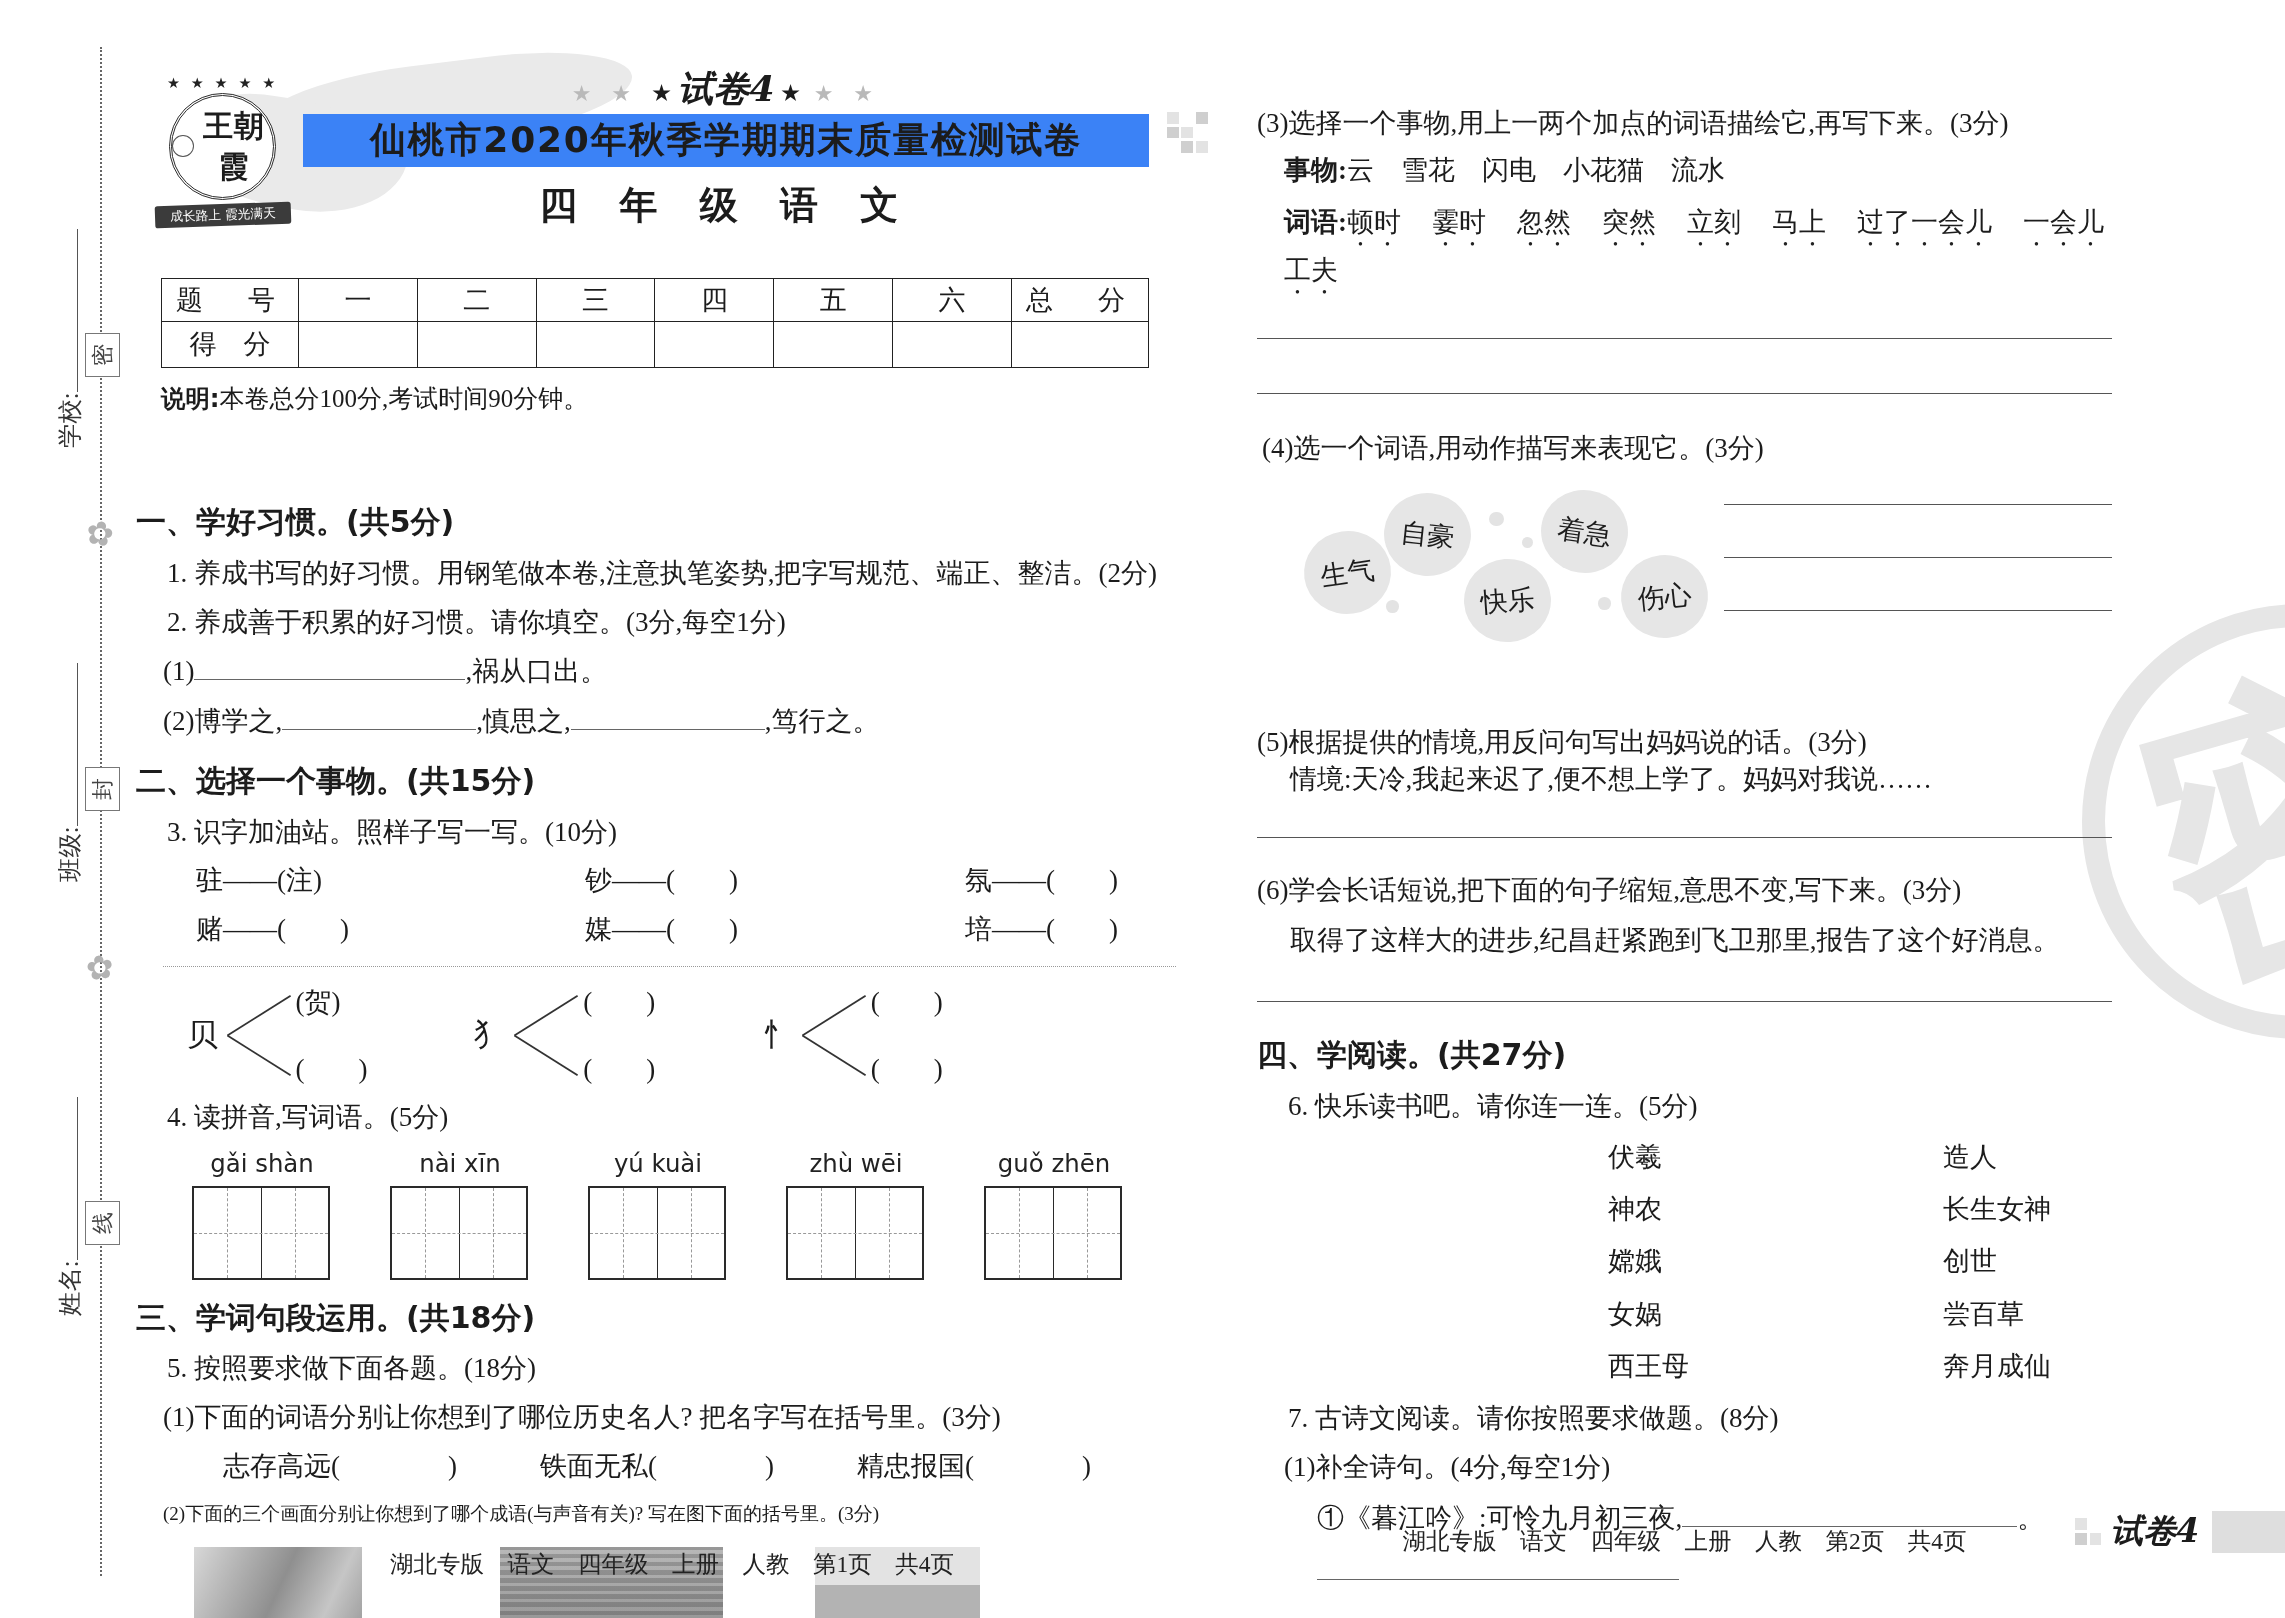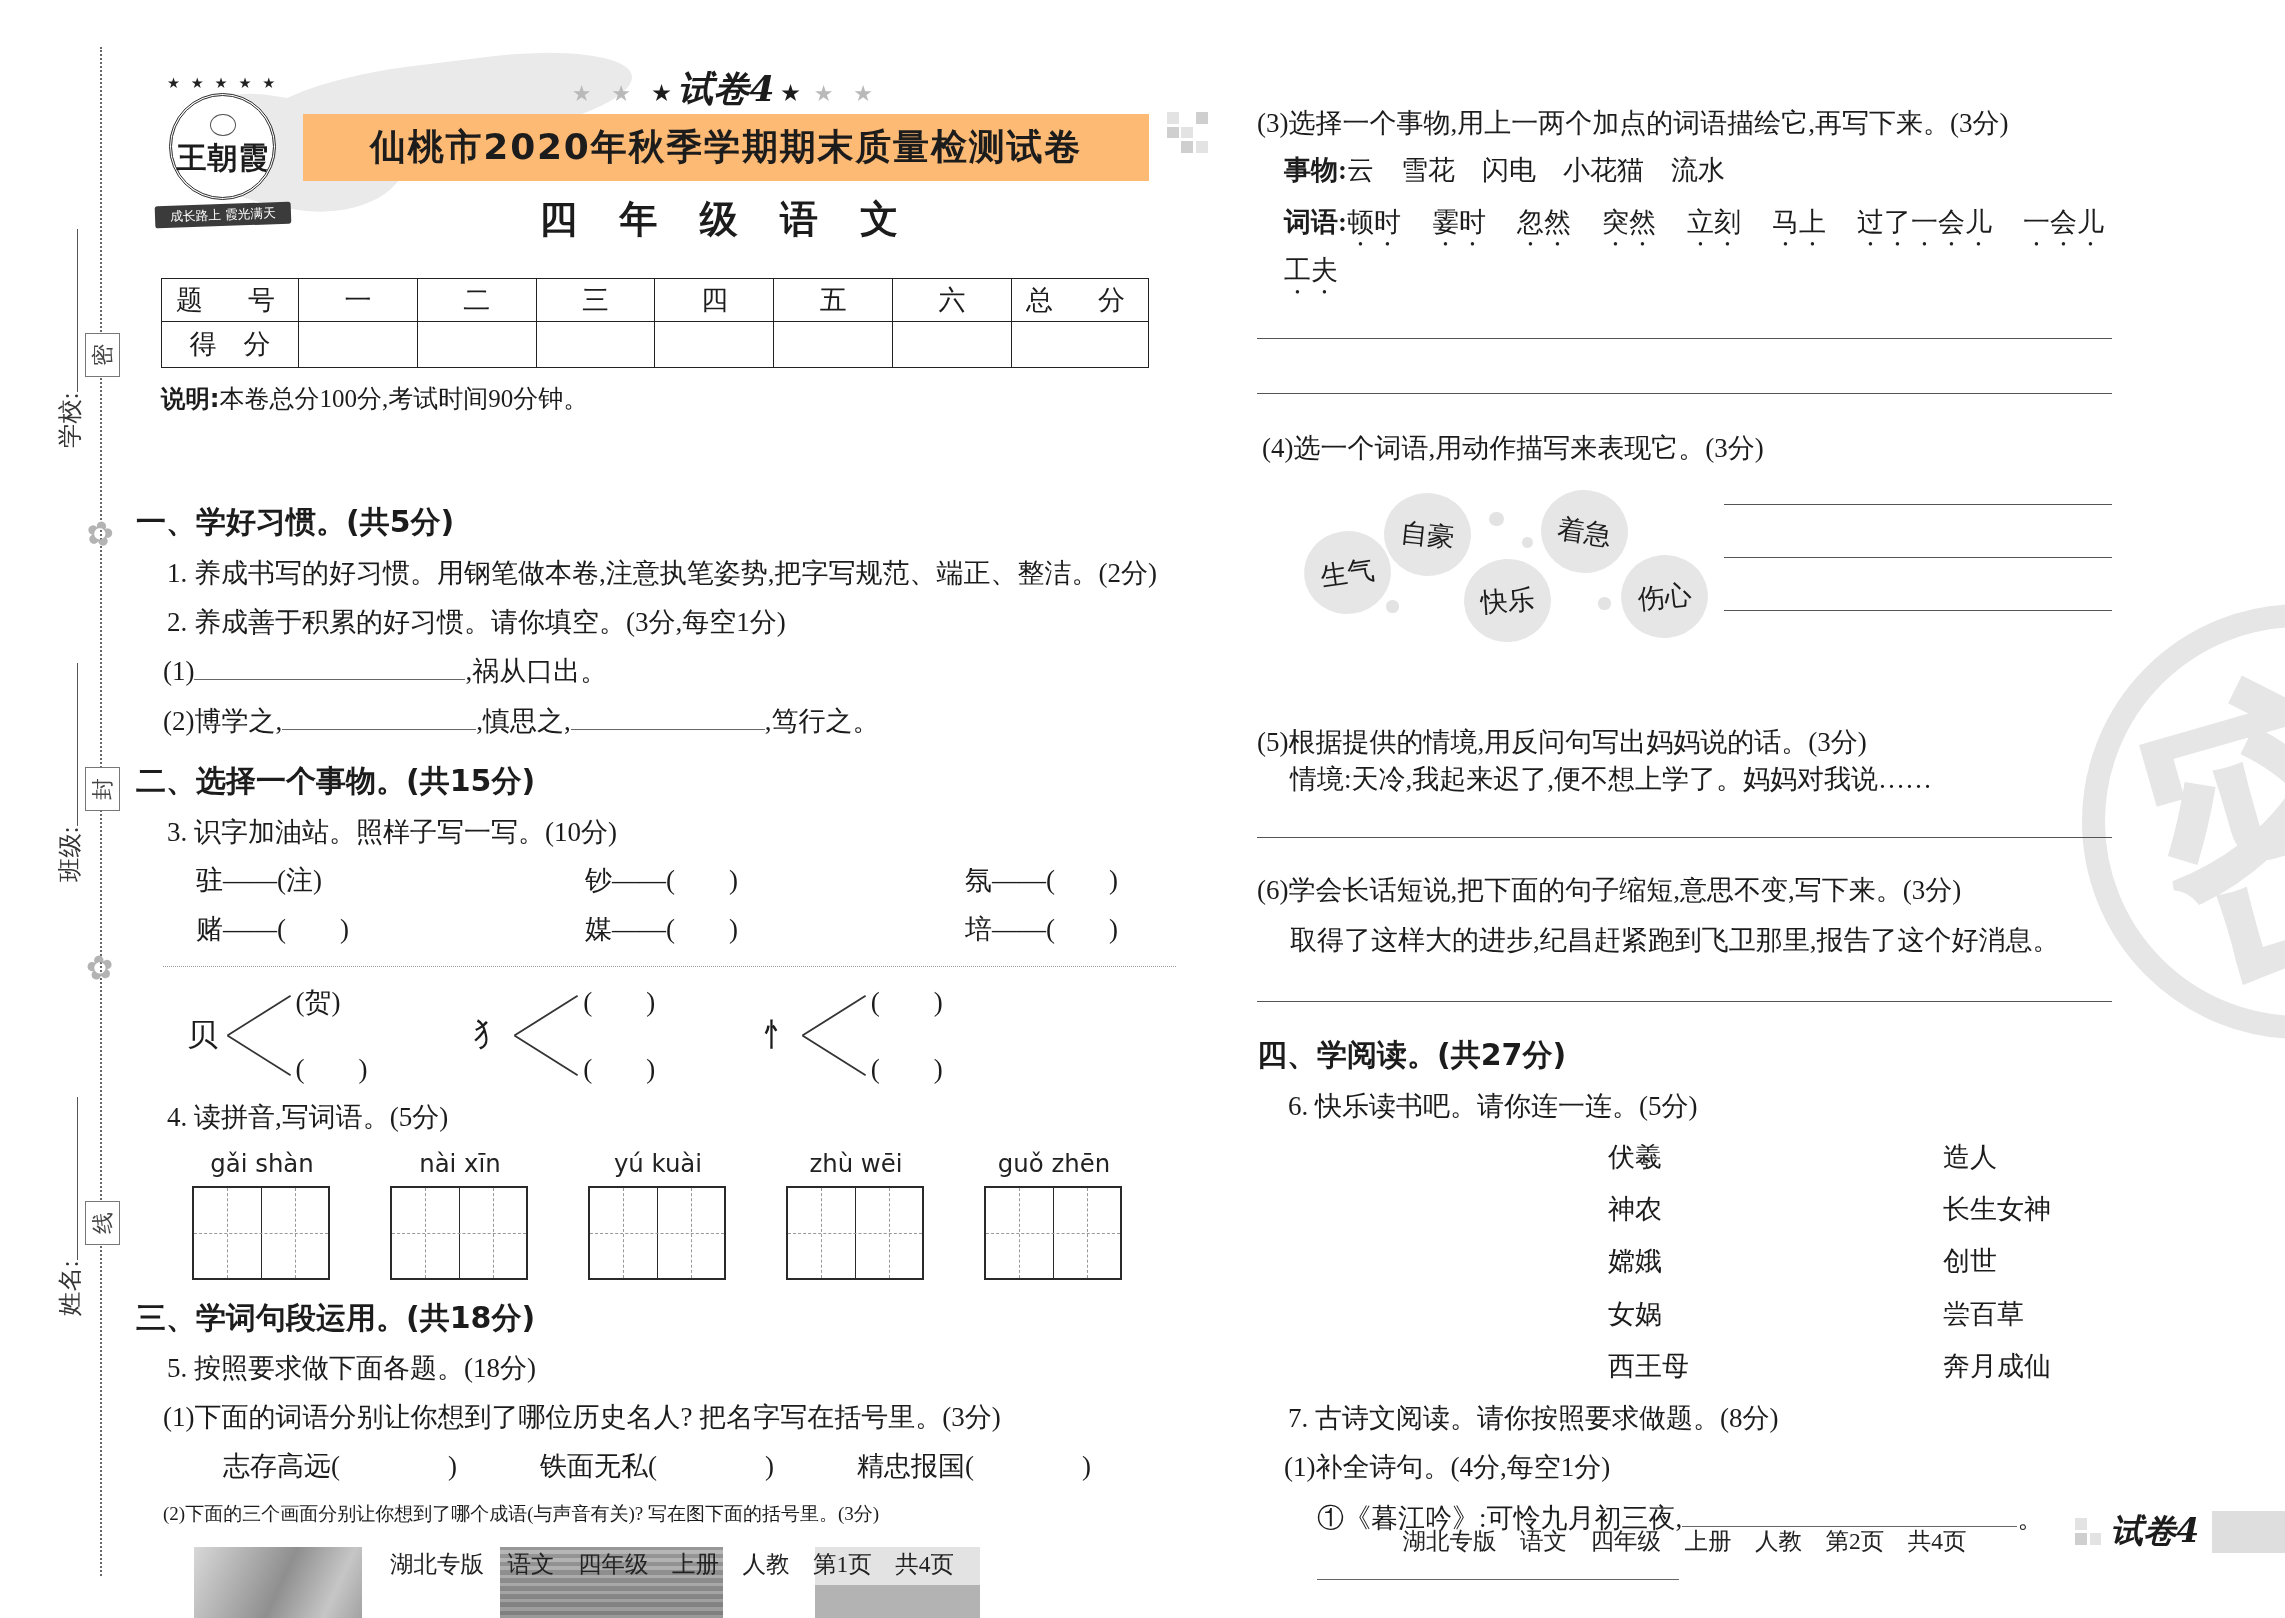--- a/index.html
+++ b/index.html
@@ -42,31 +42,31 @@
   .blank{display:inline-block;border-bottom:1.8px solid #666;height:27px;vertical-align:baseline;}
 
   
   .pl-header{position:relative;height:197px;}
   .bow1,.bow2{position:absolute;background:#eaeaea;z-index:0;}
   .bow1{left:109px;top:-5.4px;width:389px;height:83px;border-radius:55% 45% 65% 50%/75% 55% 70% 45%;transform:rotate(-7deg);}
   .bow2{left:36px;top:31px;width:235px;height:109px;border-radius:45% 60% 50% 65%/60% 45% 70% 50%;transform:rotate(9deg);}
   .logo{position:absolute;left:5.4px;top:7.2px;width:163px;text-align:center;z-index:2;}
   .logo-stars{font-size:14.5px;color:#222;letter-spacing:3.6px;line-height:16.3px;}
   .logo-circle{width:101px;height:101px;margin:1.8px auto 0;border:3.6px double #2c2c2c;border-radius:50%;
-    background:#fff;display:flex;flex-direction:column;align-items:center;justify-content:center;}
+    background:#fff;display:flex;align-items:center;justify-content:center;}
   .logo-oval{width:23.5px;height:20px;border:1.8px solid #555;border-radius:50%;margin-bottom:1.8px;}
   .logo-name{font-size:30px;font-weight:700;letter-spacing:0.9px;font-family:"DejaVu Serif",serif;}
   .logo-ribbon{margin:3.6px auto 0;width:136px;background:#3b3b3b;color:#fff;font-size:12.7px;
     padding:2.7px 0;border-radius:2.7px;transform:rotate(-2deg);font-family:"DejaVu Sans",sans-serif;}
   .title-line{margin-left:167px;width:846px;text-align:center;font-size:27px;line-height:40px;position:relative;z-index:1;}
   .title-line .star-gray{color:#b9b9b9;font-size:22px;letter-spacing:7.2px;}
   .title-line .star-black{color:#1c1c1c;font-size:23.5px;}
   .paper-no{font-size:36px;font-weight:700;font-style:italic;font-family:"DejaVu Serif",serif;margin:0 5.4px;}
   .banner-row{position:relative;margin-left:167px;width:846px;z-index:1;}
-  .banner{background:#fdba74;height:67px;display:flex;align-items:center;justify-content:center;
+  .banner{background:#3b82f6;height:53px;display:flex;align-items:center;justify-content:center;
     font-size:36px;letter-spacing:1.8px;}
   .mosaic{position:absolute;left:864px;top:-1.8px;display:grid;grid-template-columns:repeat(3,11.8px);grid-auto-rows:11.8px;gap:2.7px;}
   .mosaic i{display:block;}
   .mq1{background:#cfcfcf;} .mq2{background:#e3e3e3;} .mq0{background:transparent;}
   .subtitle{margin-left:167px;width:846px;text-align:center;font-size:38px;letter-spacing:14.5px;margin-top:12.7px;position:relative;z-index:1;}
 
   
   .score-table{border-collapse:collapse;margin:12.7px 0 0 25px;width:988px;table-layout:fixed;}
   .score-table td{border:1.8px solid #222;text-align:center;font-size:27px;padding:0;}
   .score-table tr:first-child td{height:42px;}

